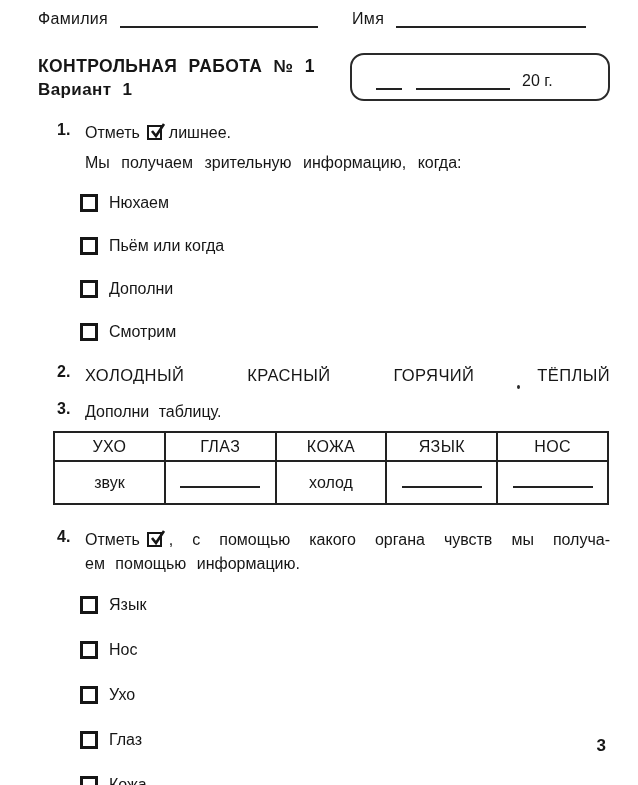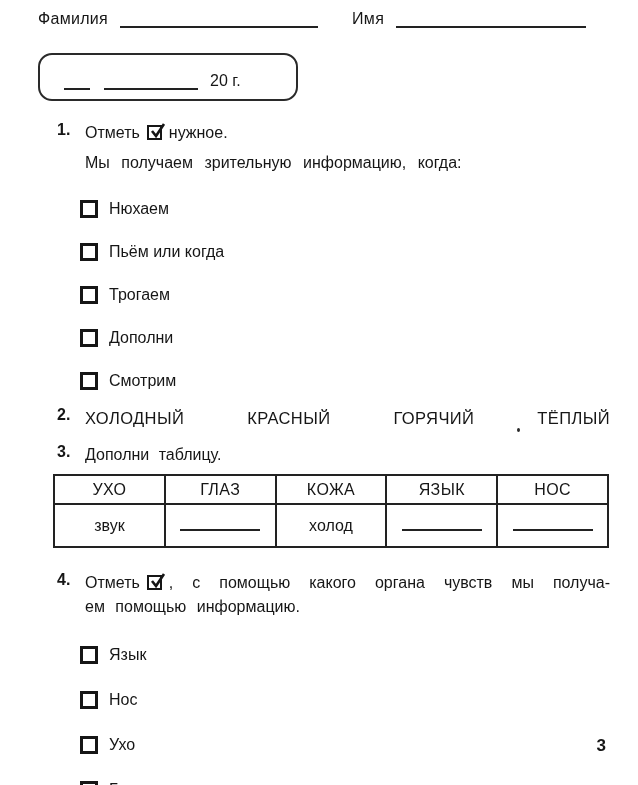--- a/index.html
+++ b/index.html
@@ -45,21 +45,21 @@
   
   .glyph-checked {
     position:relative; display:inline-block;
     width:15px; height:15px; border:2px solid #161616;
     vertical-align:-2px; margin:0 7px;
   }
   .glyph-checked svg { position:absolute; left:0; top:-5px; width:17px; height:19px; }
 
   
   .options { margin-top:5px; margin-left:-5px; }
-  .option { display:flex; align-items:flex-end; height:31px;margin-top:12px; }
+  .option { display:flex; align-items:center; height:31px;margin-top:12px; }
   .q4 .option { height:33px; }
   .cbox { width:18px; height:18px; border:3px solid #161616; margin-right:11px; flex:0 0 auto; }
   .opt-label { line-height:18px; }
 
   
   .words-row {
     position:relative; margin-top:16px; width:525px;
     display:flex; justify-content:space-between;
     font-size:16.5px; letter-spacing:.4px; line-height:24px;
   }
@@ -100,47 +100,47 @@
 <div class="page">
 
   <div class="name-row">
     <span class="name-label">Фамилия</span>
     <span class="uline surname"></span>
     <span class="name-label second">Имя</span>
     <span class="uline firstname"></span>
   </div>
 
   <div class="header-row">
+    <div class="title-block">
+      <div class="doc-title">КОНТРОЛЬНАЯ РАБОТА № 1</div>
+      <div class="doc-variant">Вариант 1</div>
+    </div>
     <div class="date-box">
       <span class="dline short"></span>
       <span class="dline long"></span>
       <span>20 г.</span>
     </div>
   </div>
 
   <div class="q q1">
     <span class="qnum">1.</span>
     <div class="qline">
       <span>Отметь</span><span class="glyph-checked"><svg viewBox="0 0 17 19">
             <polyline points="3,9 7,14 15,2" fill="none" stroke="#161616" stroke-width="2.6"></polyline>
-          </svg></span><span>нужное.</span>
+          </svg></span><span>лишнее.</span>
     </div>
     <div class="lead">Мы получаем зрительную информацию, когда:</div>
     <div class="options">
       <div class="option">
         <span class="cbox"></span>
         <span class="opt-label">Нюхаем</span>
       </div>
       <div class="option">
         <span class="cbox"></span>
         <span class="opt-label">Пьём или когда</span>
-      </div>
-      <div class="option">
-        <span class="cbox"></span>
-        <span class="opt-label">Трогаем</span>
       </div>
       <div class="option">
         <span class="cbox"></span>
         <span class="opt-label">Дополни</span>
       </div>
       <div class="option">
         <span class="cbox"></span>
         <span class="opt-label">Смотрим</span>
       </div>
     </div>

